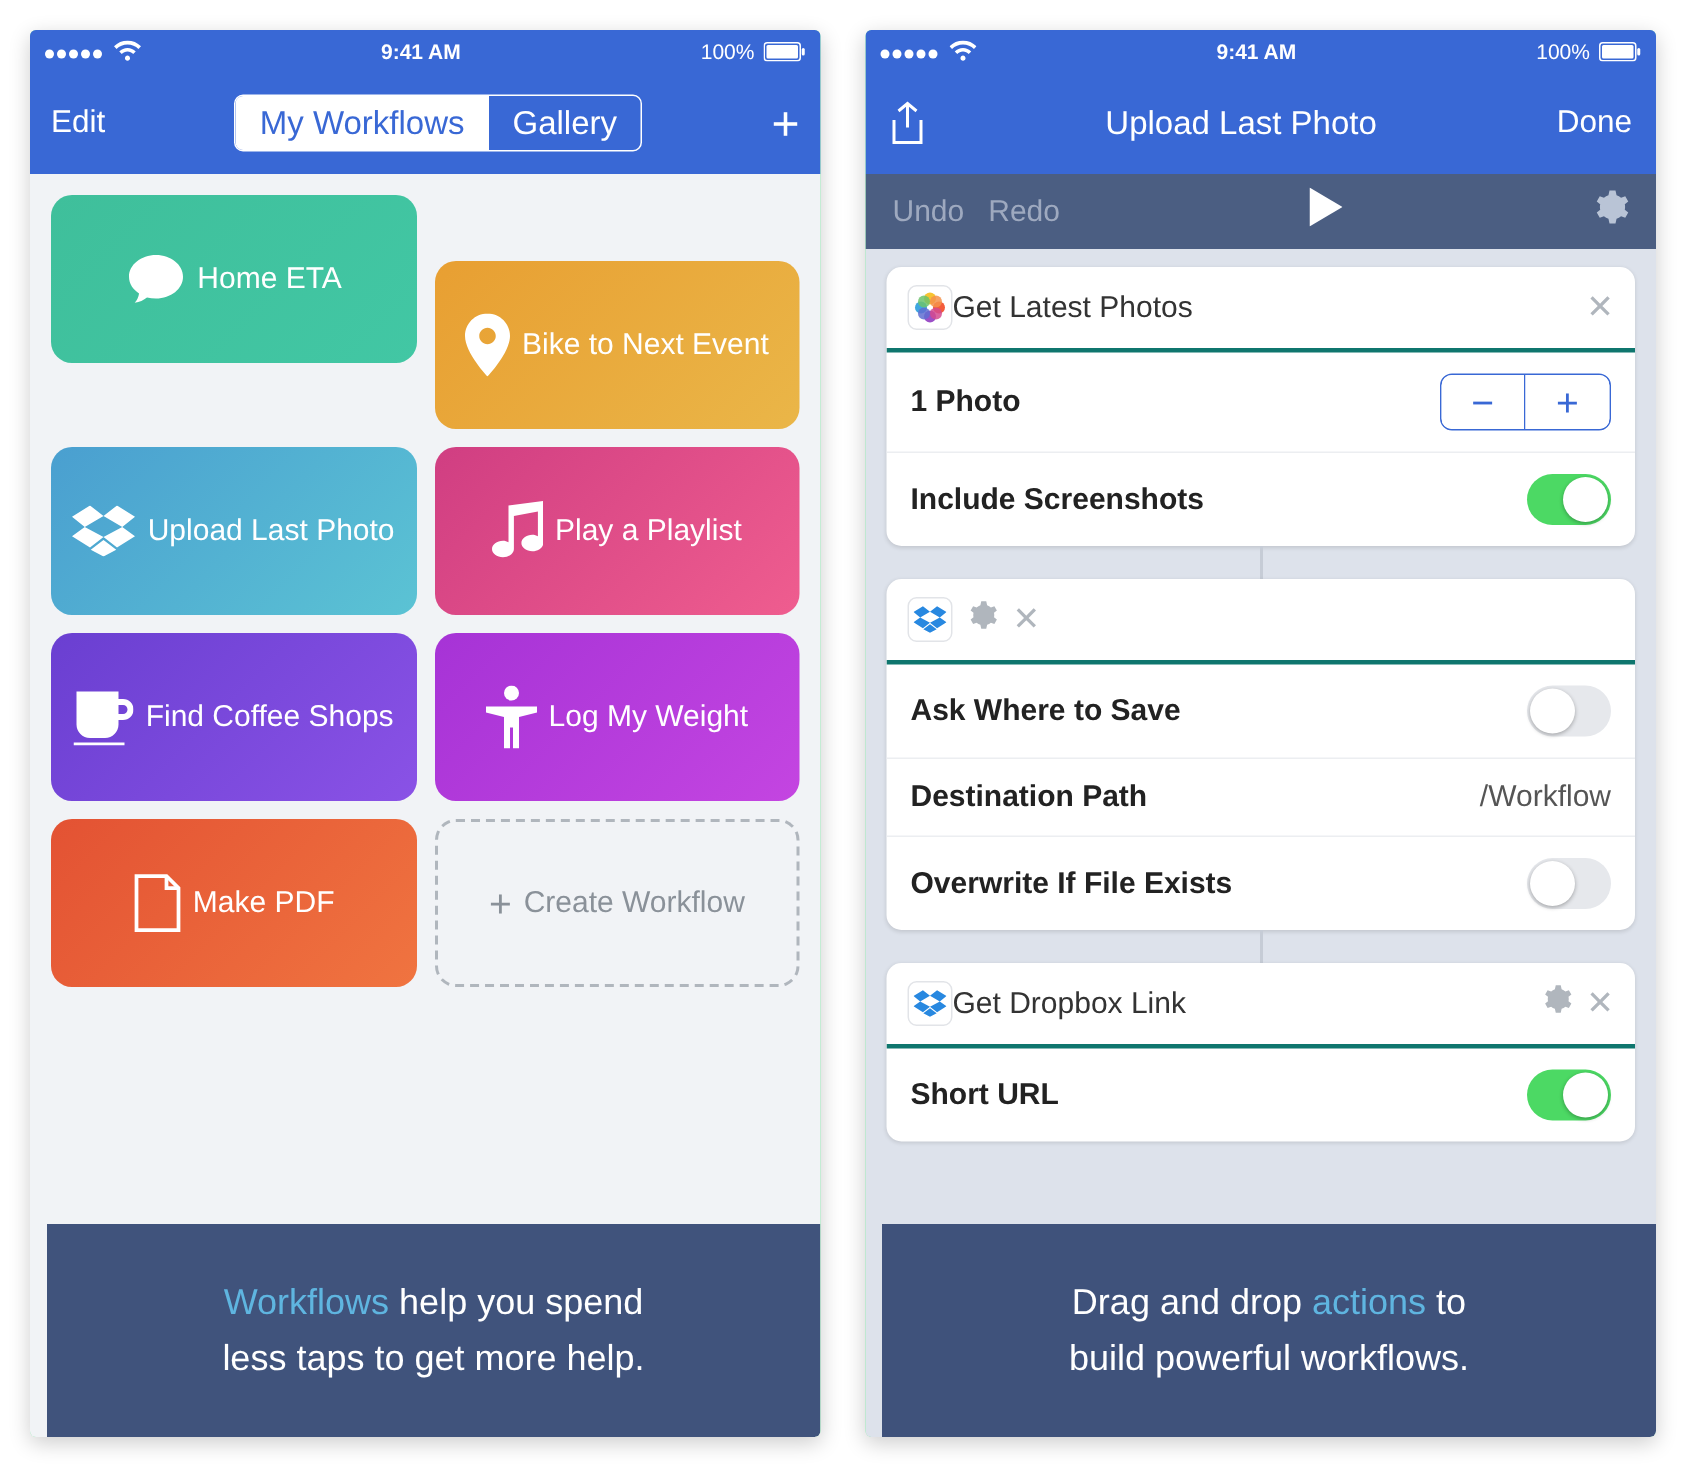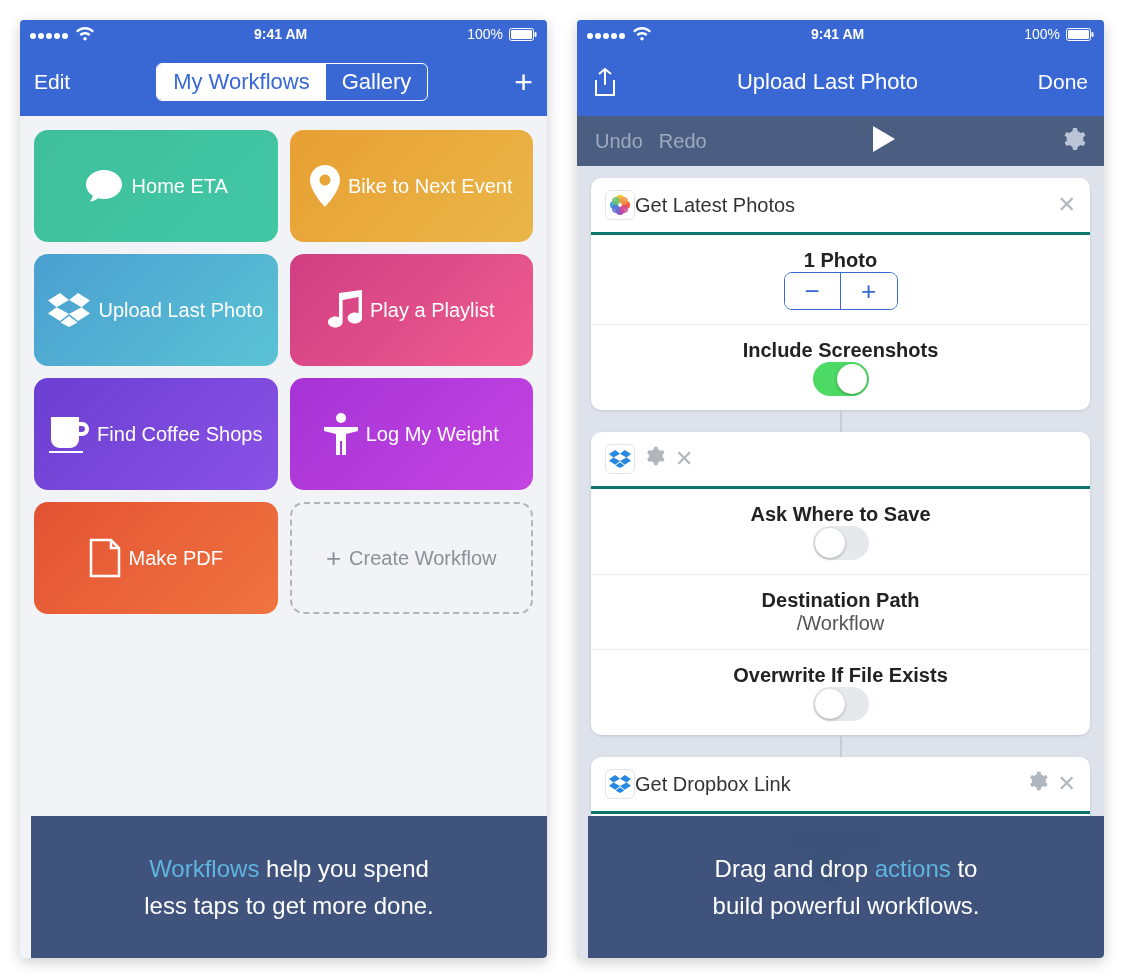--- a/index.html
+++ b/index.html
@@ -67,21 +67,21 @@
   .grid {
     display:grid; grid-template-columns: 1fr 1fr; gap:12px;
   }
   .card {
     border-radius:14px; height:112px; display:flex; 
     align-items:center; justify-content:center; color:#fff; gap:8px;
     font-size:20px;
   }
   .card .icon { font-size:34px; display:flex; align-items:center; justify-content:center; height:40px;}
   .card.green { background:linear-gradient(135deg,#3fbf9b,#42c7a4); }
-  .card.orange { background:linear-gradient(135deg,#e89f32,#eab648); }
+  .card.orange { background:linear-gradient(135deg,#e89f32,#eab648);margin-top:44px; }
   .card.blue { background:linear-gradient(135deg,#4a9fd0,#5bc3d4); }
   .card.pink { background:linear-gradient(135deg,#d03e82,#ef5d8f); }
   .card.purple { background:linear-gradient(135deg,#6a3fd1,#8a52e6); }
   .card.magenta { background:linear-gradient(135deg,#a633d6,#c445e1); }
   .card.redorange { background:linear-gradient(135deg,#e35233,#f07440); }
   .card.dashed {
     background:#f1f3f6; border:2px dashed #b0b6bd; color:#8a9199;
   }
   .card.dashed .plus-small { font-size:26px; color:#8a9199; font-weight:300; }
 
@@ -130,21 +130,21 @@
   }
   .action-header .app-icon {
     width:30px; height:30px; border-radius:6px; background:#fff;
     display:flex; align-items:center; justify-content:center; font-size:20px;
     border:1px solid #e2e4e8;
   }
   .action-header .title { flex:1; }
   .action-header .x-icon, .action-header .gear-icon { color:#b0b6bd; font-size:22px; margin-left:10px; }
   .action-row {
     display:flex; align-items:center; justify-content:space-between;
-    padding:14px 16px; border-bottom:1px solid #eceef1; font-size:20px; font-weight:600; color:#222;flex-direction:column;
+    padding:14px 16px; border-bottom:1px solid #eceef1; font-size:20px; font-weight:600; color:#222;
   }
   .action-row:last-child { border-bottom:none; }
   .action-row .value { font-weight:400; color:#555; }
 
   .stepper { display:flex; border:1.5px solid #3968d5; border-radius:8px; overflow:hidden; }
   .stepper button {
     width:56px; height:36px; background:#fff; border:none; color:#3968d5; font-size:26px; font-weight:300;
   }
   .stepper button:first-child { border-right:1.5px solid #3968d5; }
 
@@ -269,21 +269,21 @@
       <div class="card dashed">
         <div class="plus-small">+</div>
         <span>Create Workflow</span>
       </div>
 
     </div>
   </div>
 
   <div class="promo">
     <span class="hl">Workflows</span><span> help you spend</span><br>
-    <span>less taps to get more done.</span>
+    <span>less taps to get more help.</span>
   </div>
 </div>
 
 <div class="phone">
   <div class="status-bar">
     <div class="status-left">
       <span class="dots"><span></span><span></span><span></span><span></span><span></span></span>
       <span class="wifi-icon">
         <svg width="18" height="14" viewBox="0 0 18 14">
             <path fill="#fff" d="M9 13.5c.9 0 1.7-.7 1.7-1.7S9.9 10 9 10s-1.7.8-1.7 1.8S8.1 13.5 9 13.5zM3.5 7.3l1.7 1.7C6.2 8 7.5 7.4 9 7.4s2.8.6 3.8 1.6l1.7-1.7C13 5.8 11.1 5 9 5S5 5.8 3.5 7.3zM0 3.9l1.7 1.7C3.6 3.7 6.2 2.6 9 2.6s5.4 1.1 7.3 3l1.7-1.7C15.6 1.5 12.5 0 9 0S2.4 1.5 0 3.9z"></path>

